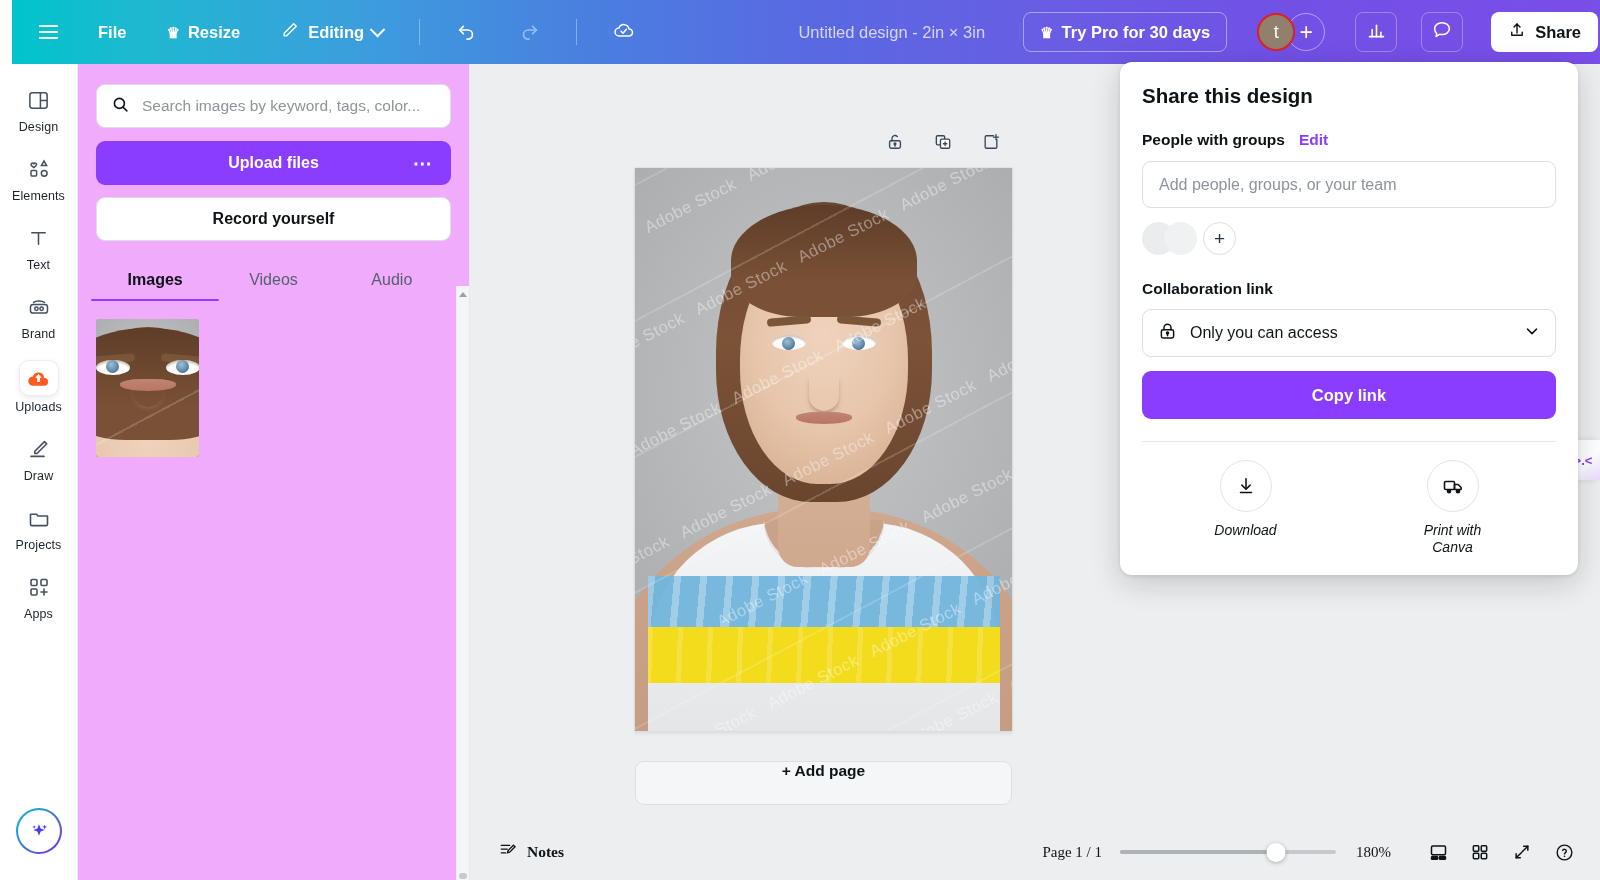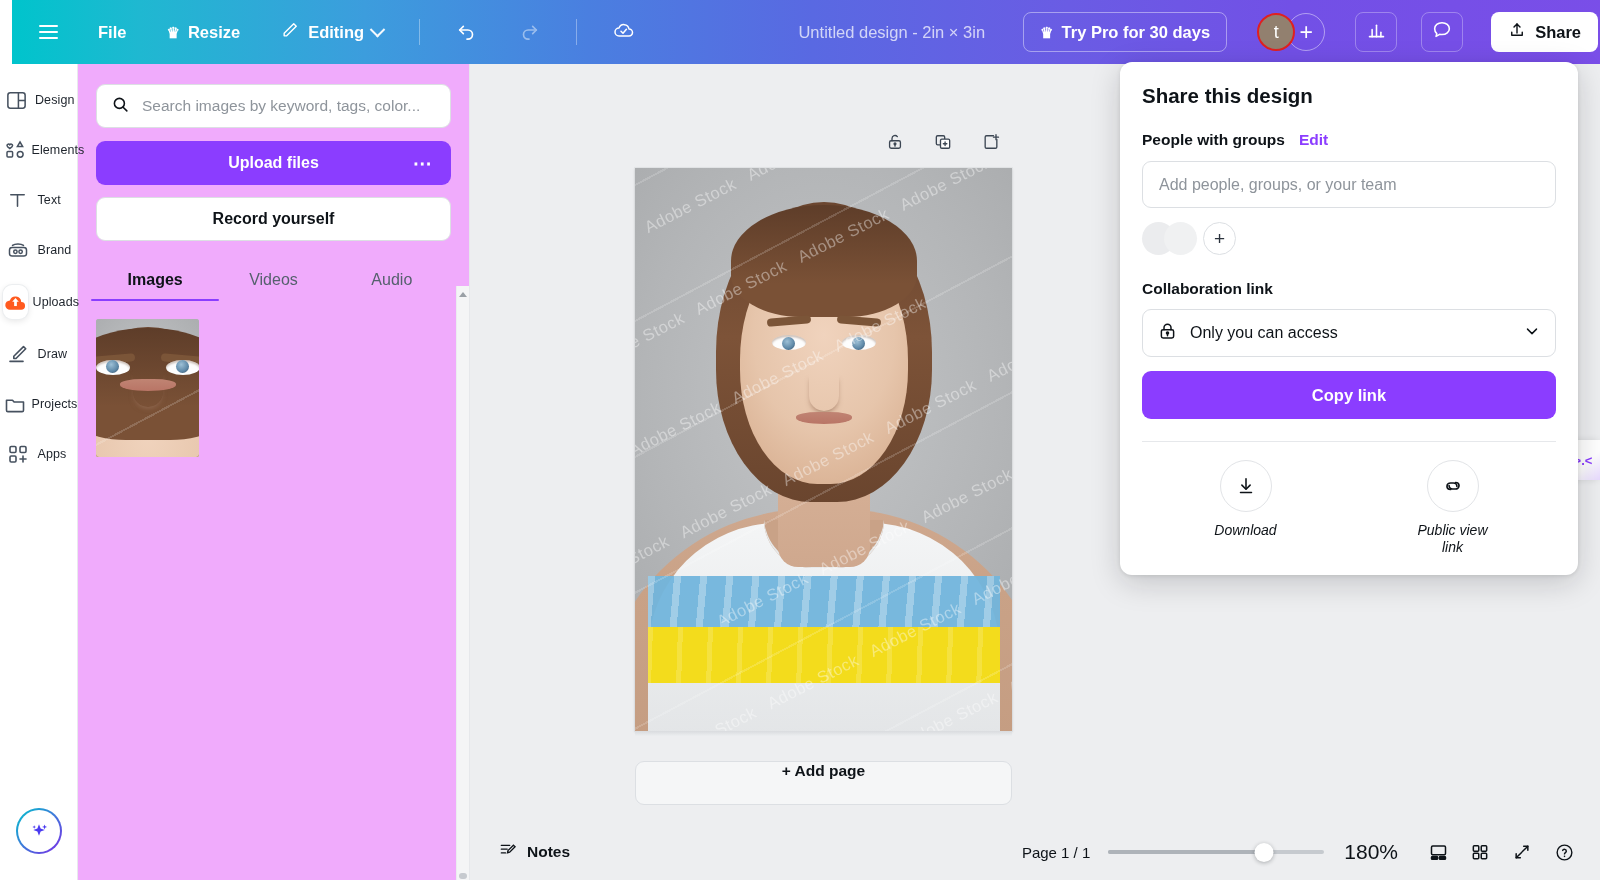--- a/index.html
+++ b/index.html
@@ -62,21 +62,21 @@
     cursor: pointer; margin-left: 12px;
   }
 
   
   .rail {
     position: absolute; left: 0; top: 64px; width: 78px; height: 816px;
     background: #fff; border-right: 1px solid #e8eaed;
     display: flex; flex-direction: column; align-items: center; padding-top: 12px; z-index: 20;
   }
   .rail-item {
-    width: 72px; padding: 9px 0 7px; display: flex; flex-direction: row; align-items: center; gap: 5px;
+    width: 72px; padding: 9px 0 7px; display: flex; flex-direction: column; align-items: center; gap: 5px;
     border-radius: 10px; cursor: pointer; margin-bottom: 4px;
   }
   .rail-ico { width: 30px; height: 30px; display: flex; align-items: center; justify-content: center; color: #46515f; }
   .rail-label { font-size: 12.5px; color: #1d232b; font-weight: 400; letter-spacing: .1px; }
   .rail-item.active .rail-ico {
     background: #fff; border-radius: 9px; box-shadow: 0 0 0 1px #eceef0, 0 2px 7px rgba(0,0,0,.11);
     width: 38px; height: 34px;
   }
   .rail-item.active .rail-label { font-weight: 400; }
   .ai-orb {
@@ -307,34 +307,34 @@
     position: absolute; right: 0; top: 440px; width: 34px; height: 40px; background: #fff;
     border-radius: 8px 0 0 8px; box-shadow: -2px 0 7px rgba(14,19,24,.10);
     display: flex; align-items: center; justify-content: center; z-index: 30; cursor: pointer;
     font-size: 13px; color: #8b3dff; font-weight: 700;
     background-image: linear-gradient(135deg,#fff 60%, #e7d9ff 100%);
   }
 
   
   .bottombar {
     position: absolute; left: 470px; bottom: 0; right: 0; height: 56px;
-    background: #edeef0; display: flex; align-items: center; padding: 0 18px; z-index: 25;
+    background: #edeef0; display: flex; align-items: center; padding: 0 18px; z-index: 25; font-family: Liberation Serif, serif;
   }
   .notes { display: flex; align-items: center; gap: 9px; cursor: pointer; color: #0e1318;
            font-size: 15.5px; font-weight: 700; padding: 6px 10px; border-radius: 7px; }
   .bb-spacer { flex: 1; }
   .pagecount { font-size: 15px; color: #0e1318; margin-right: 18px; white-space: nowrap; }
   .slider { position: relative; width: 216px; height: 20px; display: flex; align-items: center; cursor: pointer; }
   .slider .track { position: absolute; left: 0; right: 0; height: 4px; background: #c6cacf; border-radius: 3px; }
   .slider .fill { position: absolute; left: 0; width: 72%; height: 4px; background: #aeb3b9; border-radius: 3px; }
   .slider .knob {
     position: absolute; left: 72%; width: 19px; height: 19px; border-radius: 50%; background: #fff;
     transform: translateX(-50%); box-shadow: 0 1px 4px rgba(14,19,24,.30);
   }
-  .zoomval { font-size: 21px; color: #0e1318; margin: 0 16px 0 20px; font-weight: 400; min-width: 42px; }
+  .zoomval { font-size: 15px; color: #0e1318; margin: 0 16px 0 20px; font-weight: 400; min-width: 42px; }
   .bb-icon { width: 36px; height: 36px; display: flex; align-items: center; justify-content: center;
              border-radius: 7px; cursor: pointer; color: #0e1318; margin-left: 6px; }
 </style>
 </head>
 <body>
 
 <div class="app">
 
   <div class="topbar">
     <div class="tb-btn hamburger">
@@ -720,30 +720,32 @@
         <span class="circ">
           <svg width="22" height="22" viewBox="0 0 24 24" fill="none" stroke="#0e1318" stroke-width="1.7" stroke-linecap="round" stroke-linejoin="round">
               <path d="M12 4v11"></path>
               <path d="M7.5 11l4.5 4.5 4.5-4.5"></path>
               <path d="M6 19h12"></path>
             </svg>
         </span>
         <span class="cap">Download</span>
       </div>
 
+
       <div class="action">
         <span class="circ">
-          <svg width="24" height="24" viewBox="0 0 24 24" fill="none" stroke="#0e1318" stroke-width="1.7" stroke-linecap="round">
-              <path d="M14.5 8.5c2 0 3.5 1.4 3.5 3.2s-1.6 3.3-3.6 3.3h-2.7c-2 0-3.6-1.5-3.6-3.3"></path>
-              <path d="M9.5 15.5c-2 0-3.5-1.4-3.5-3.2S7.6 9 9.6 9h2.7c2 0 3.6 1.5 3.6 3.3"></path>
+          <svg width="24" height="24" viewBox="0 0 24 24" fill="none" stroke="#0e1318" stroke-width="1.6" stroke-linejoin="round">
+              <rect x="3.5" y="7.5" width="10" height="8" rx="1.3"></rect>
+              <path d="M13.5 10.5h3.6l3 3v2h-6.6z"></path>
+              <circle cx="8" cy="17.2" r="1.5" fill="#0e1318"></circle>
+              <circle cx="17" cy="17.2" r="1.5" fill="#0e1318"></circle>
             </svg>
         </span>
-        <span class="cap"><span>Public view</span><br><span>link</span></span>
+        <span class="cap"><span>Print with</span><br><span>Canva</span></span>
       </div>
-
 
     </div>
   </div>
 
   <div class="side-tab">
     <span>&gt;.&lt;</span>
   </div>
 
   <div class="bottombar">
     <div class="notes">

